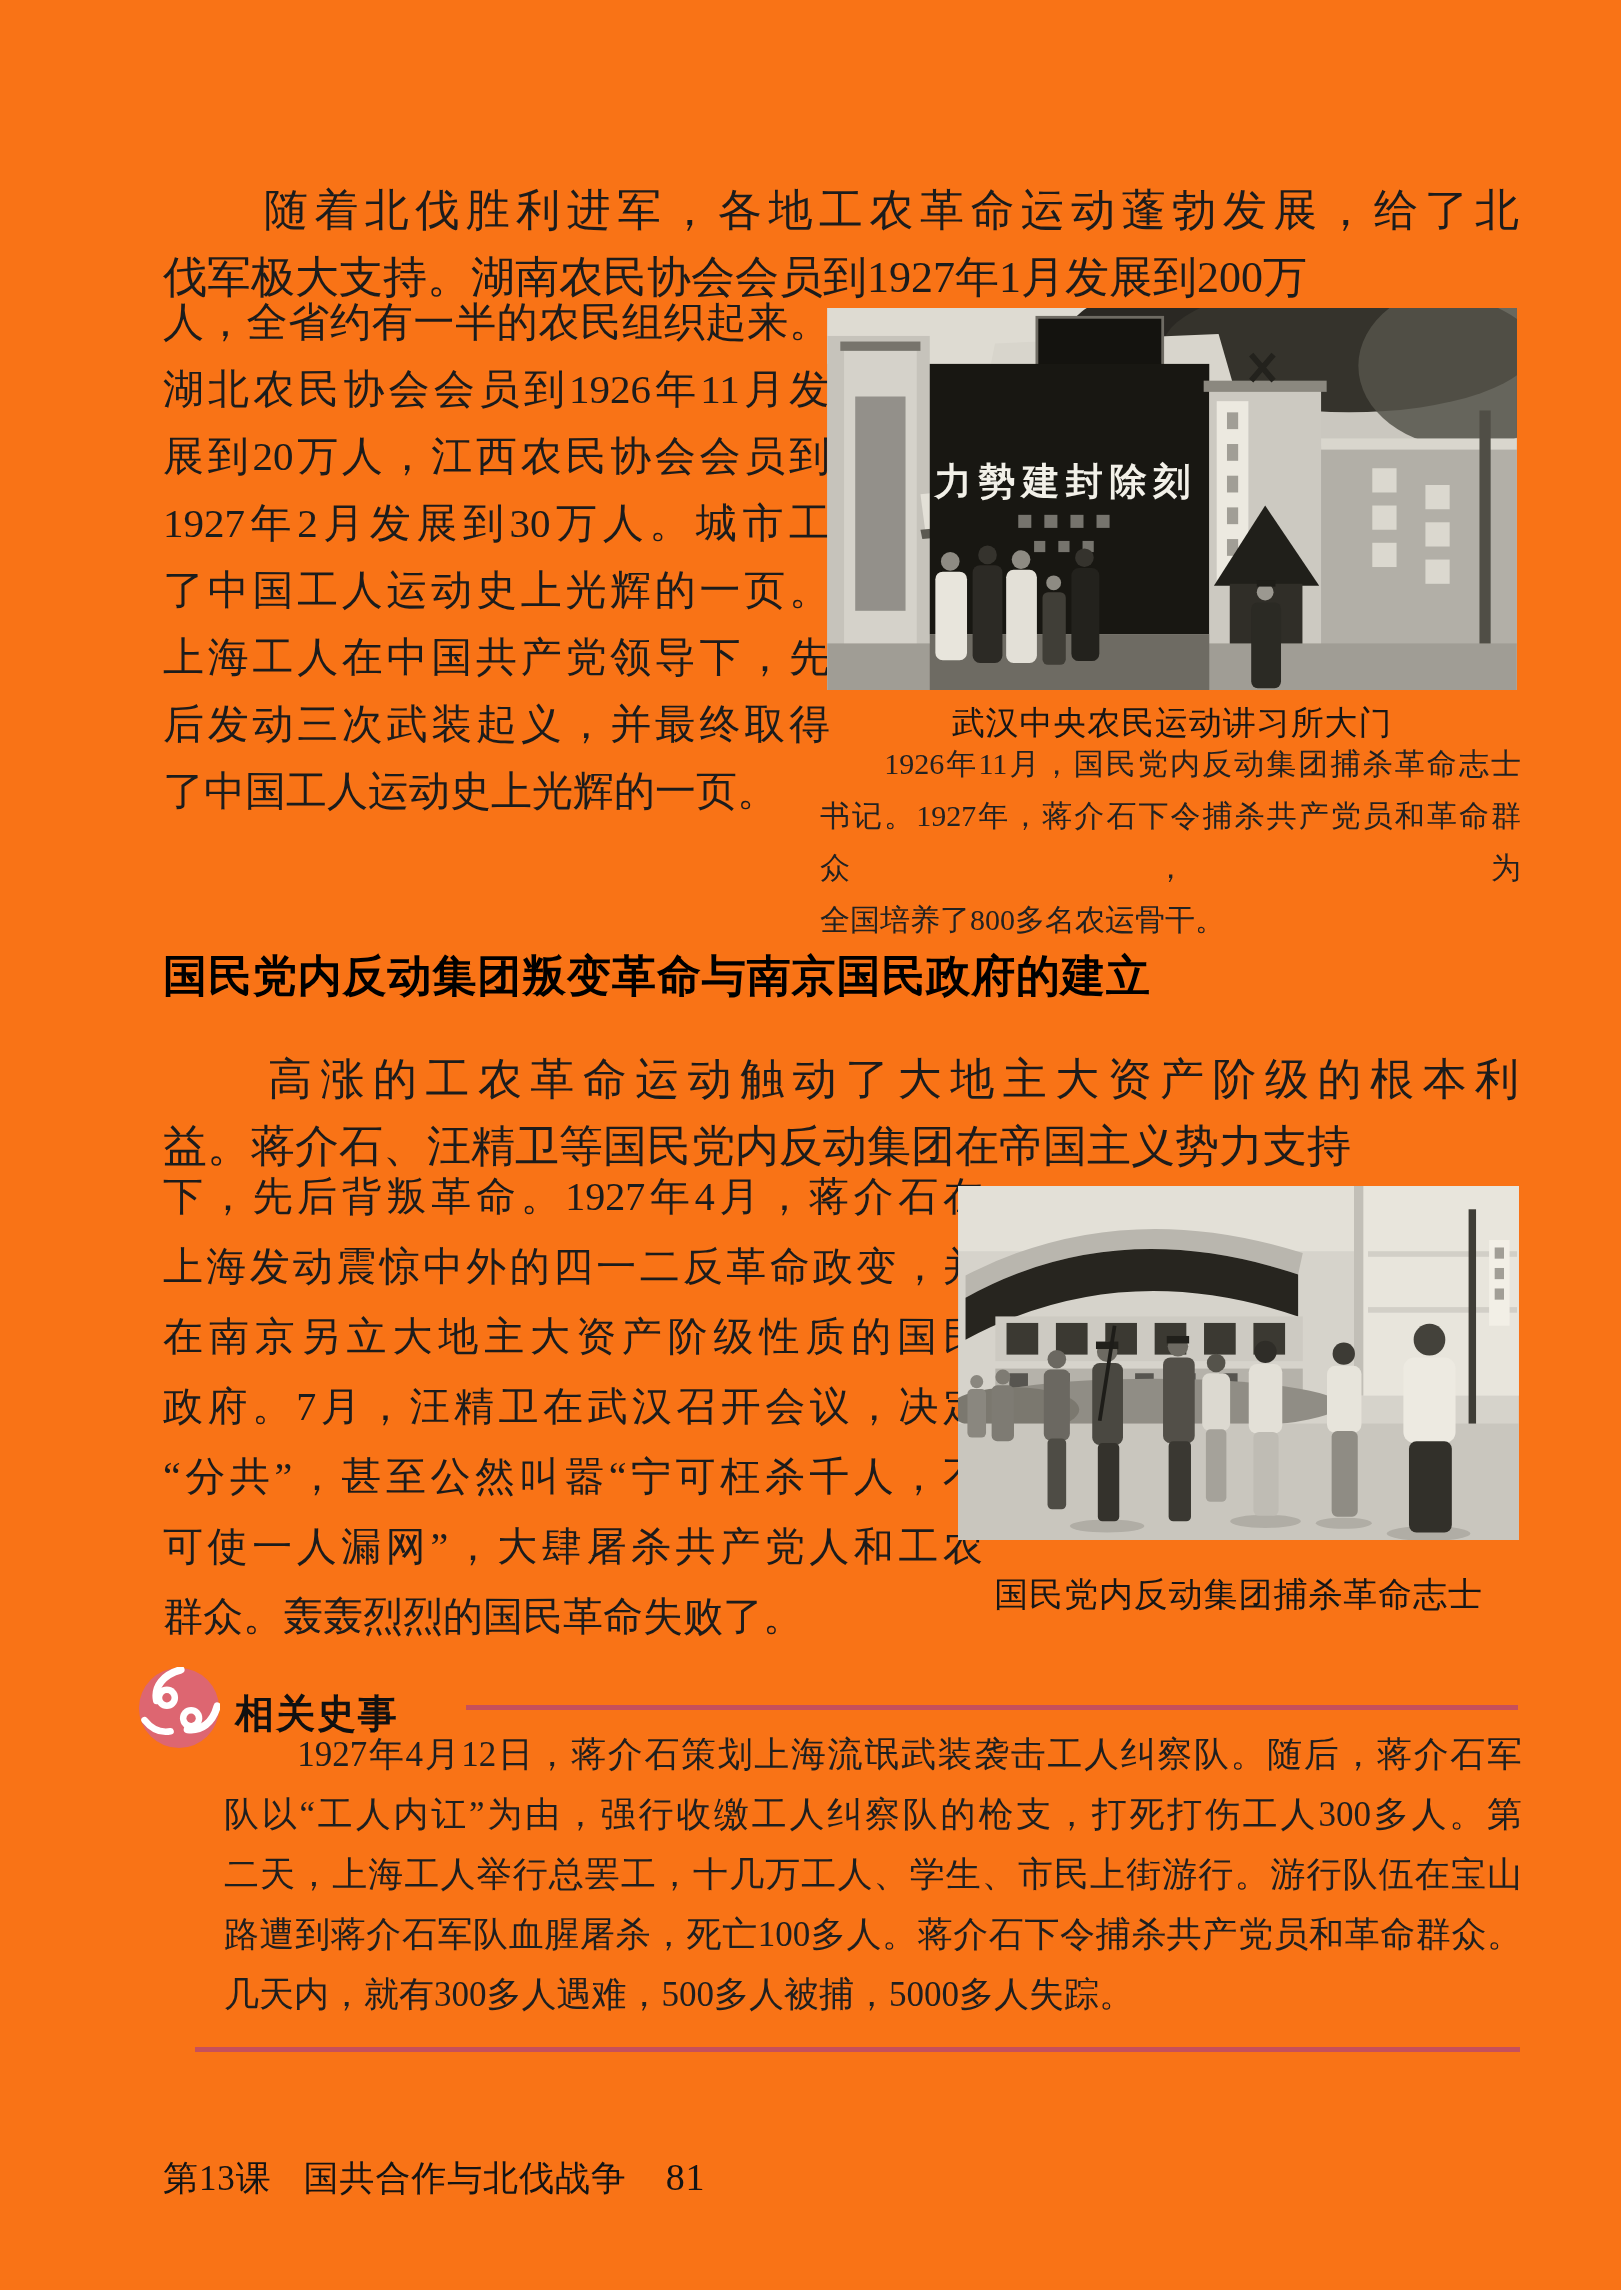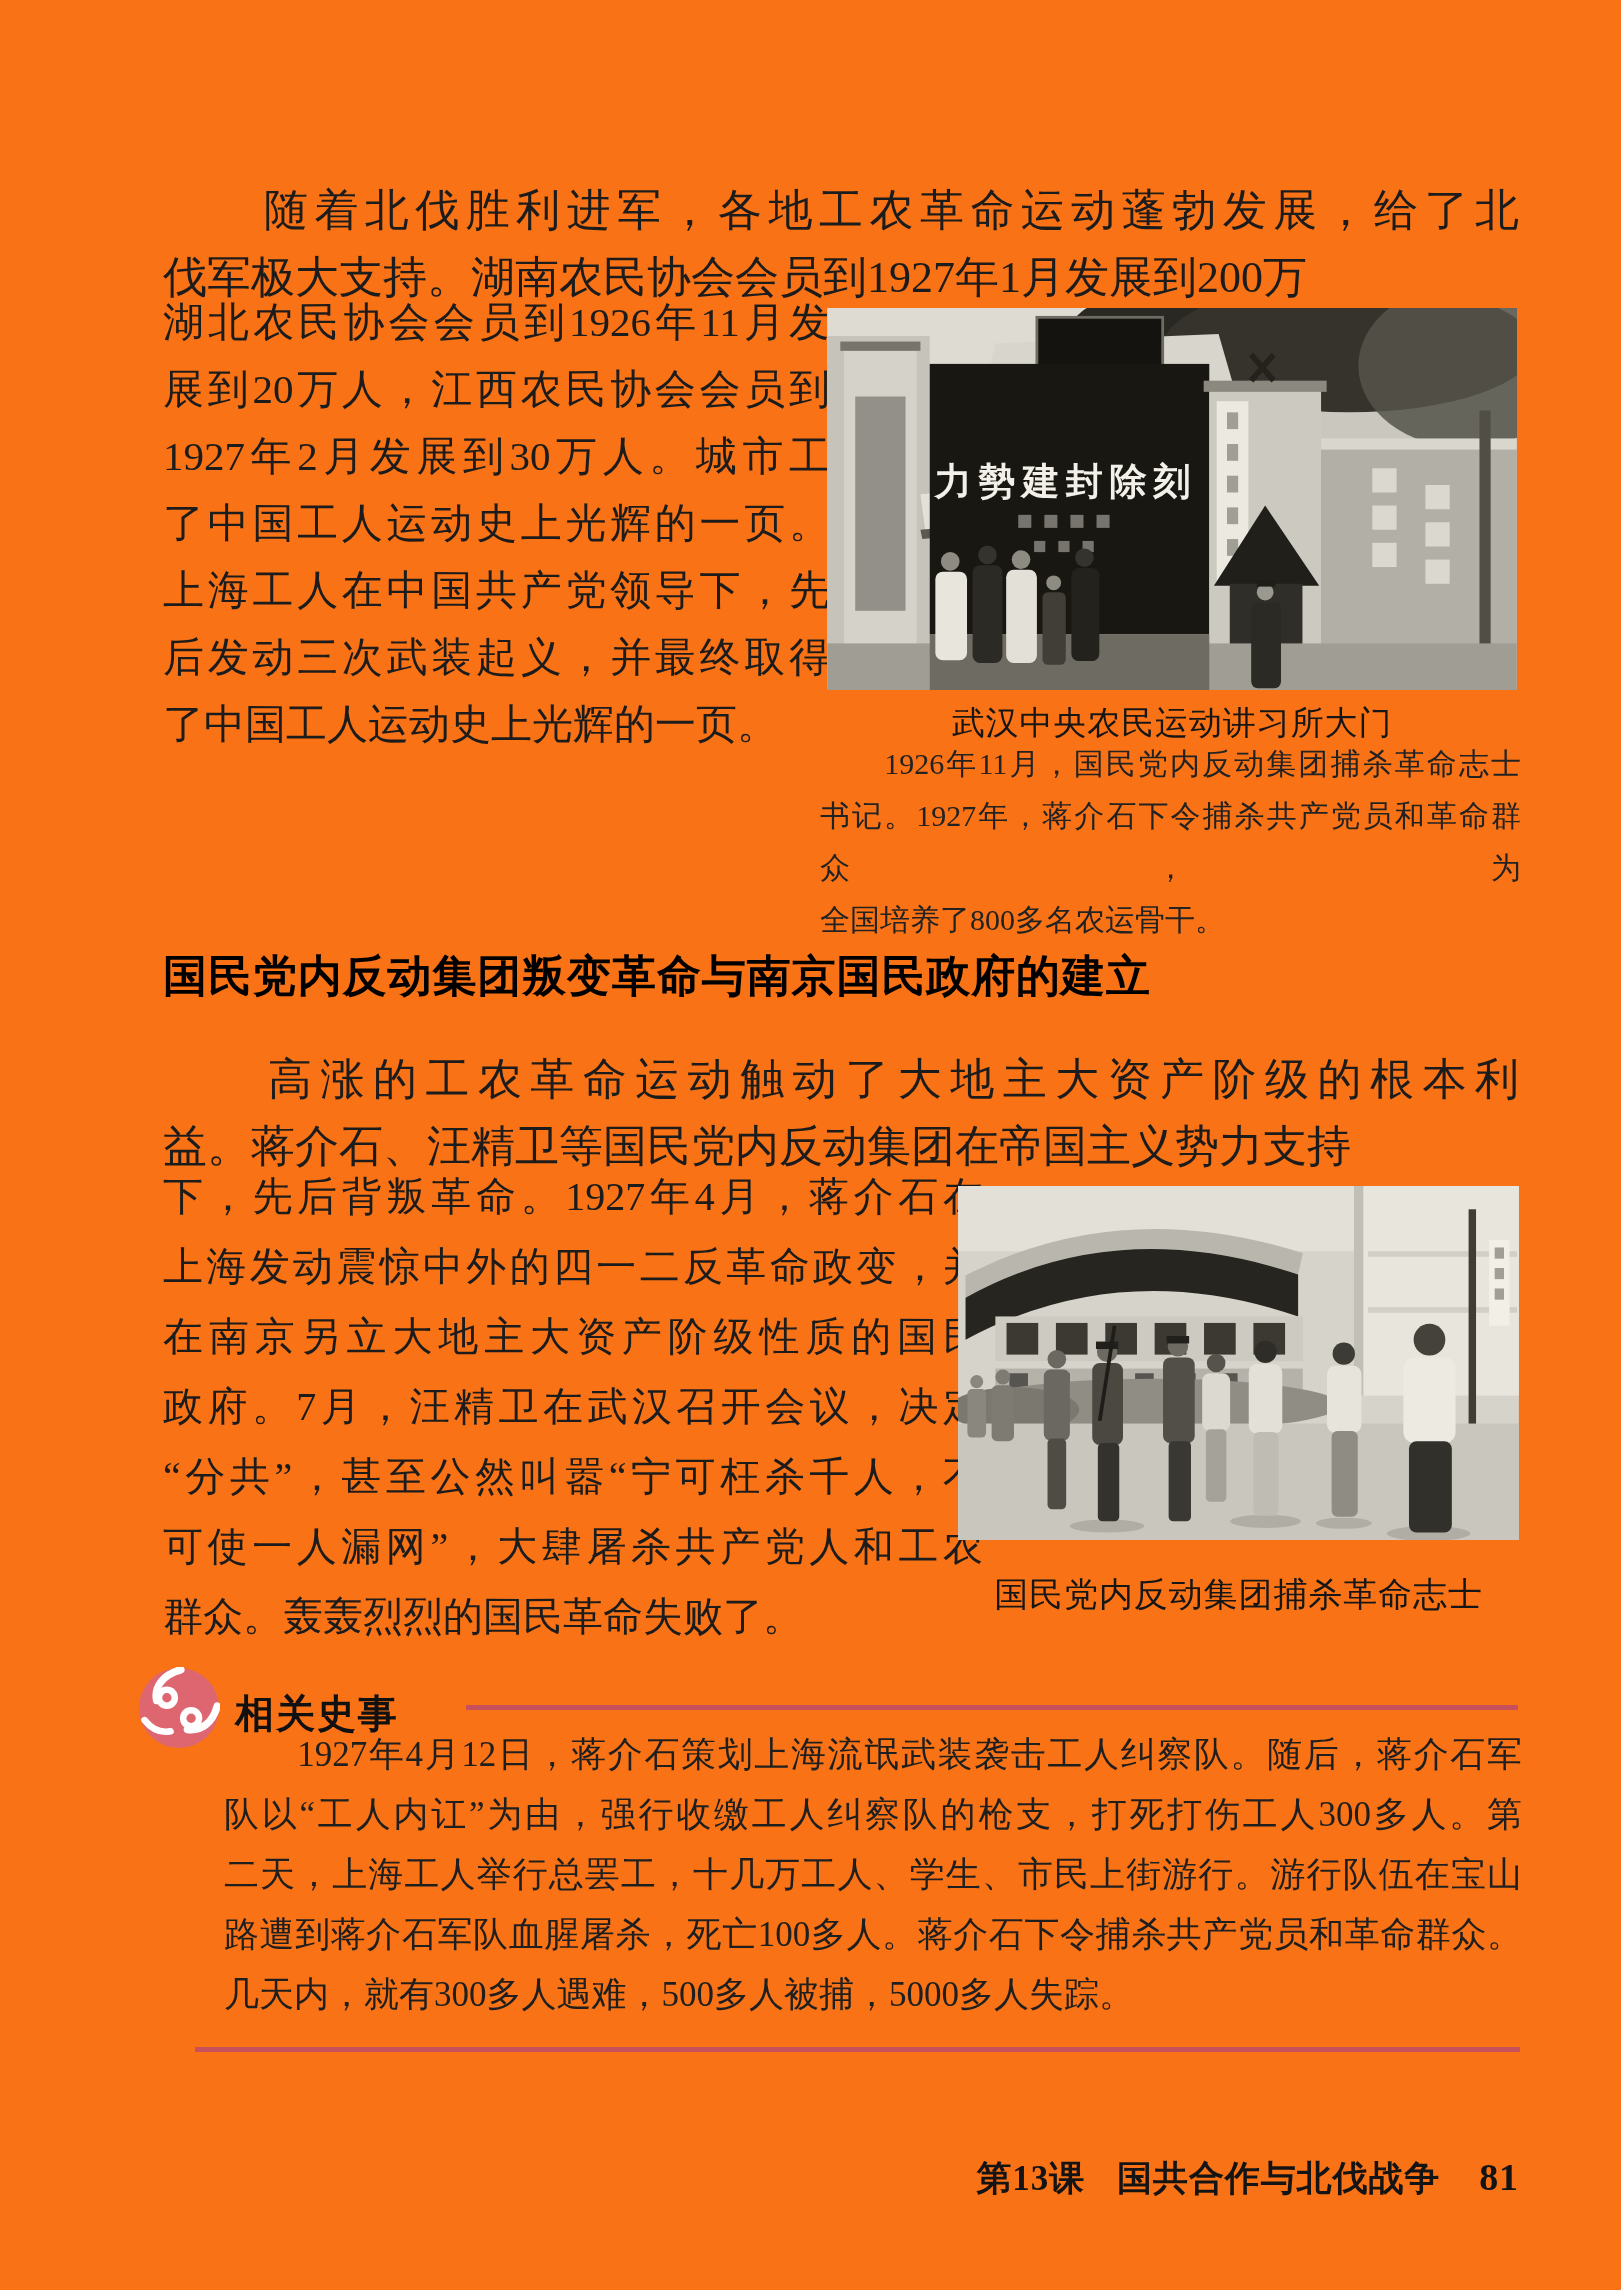--- a/index.html
+++ b/index.html
@@ -22,36 +22,37 @@
     font-size:44px;color:#000;letter-spacing:0.9px;
   }
   .photo{display:block;}
   .box-title{
     font-family:"Liberation Sans", sans-serif;font-weight:700;
     font-size:39px;color:#111;letter-spacing:1.9px;
   }
   .box-body{width:1298px;font-size:35px;line-height:60px;color:#1f1f1f;}
   .rule{position:absolute;height:4.7px;}
   .footer{
-    width:1356px;text-align:right;font-size:35px;color:#141414;letter-spacing:0.9px;font-weight:bold;
+    width:1356px;text-align:left;font-size:35px;color:#141414;letter-spacing:0.9px;
   }
   .footer .pgnum{font-size:38px;margin-left:39px;}
   .footer .ftitle{margin-left:32px;}
 </style>
 </head>
 <body>
 
 <div class="page">
 
   <div class="abs lines para-wide" style="left:163px;top:177px;">
       <div class="tl">　　随着北伐胜利进军，各地工农革命运动蓬勃发展，给了北</div>
       <div class="tl">伐军极大支持。湖南农民协会会员到1927年1月发展到200万</div>
     </div>
 
   <div class="abs lines para-col1" style="left:163px;top:289px;">
+      <div class="tl">人，全省约有一半的农民组织起来。</div>
       <div class="tl">湖北农民协会会员到1926年11月发</div>
       <div class="tl">展到20万人，江西农民协会会员到</div>
       <div class="tl">1927年2月发展到30万人。城市工</div>
       <div class="tl">了中国工人运动史上光辉的一页。</div>
       <div class="tl">上海工人在中国共产党领导下，先</div>
       <div class="tl">后发动三次武装起义，并最终取得</div>
       <div class="tl">了中国工人运动史上光辉的一页。</div>
     </div>
 
   <div class="abs" style="left:827px;top:308px;width:690px;height:382px;">

